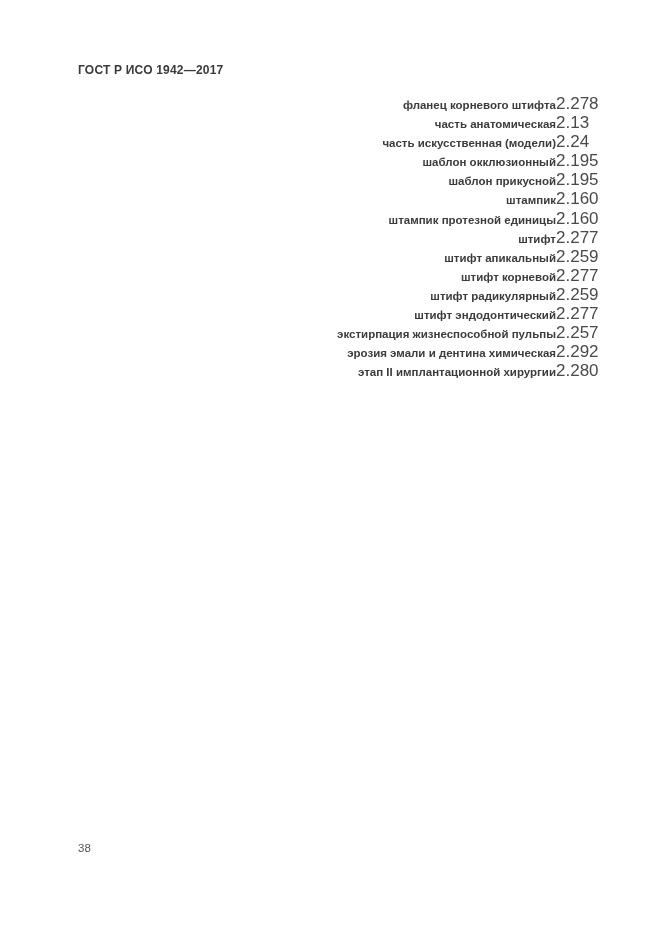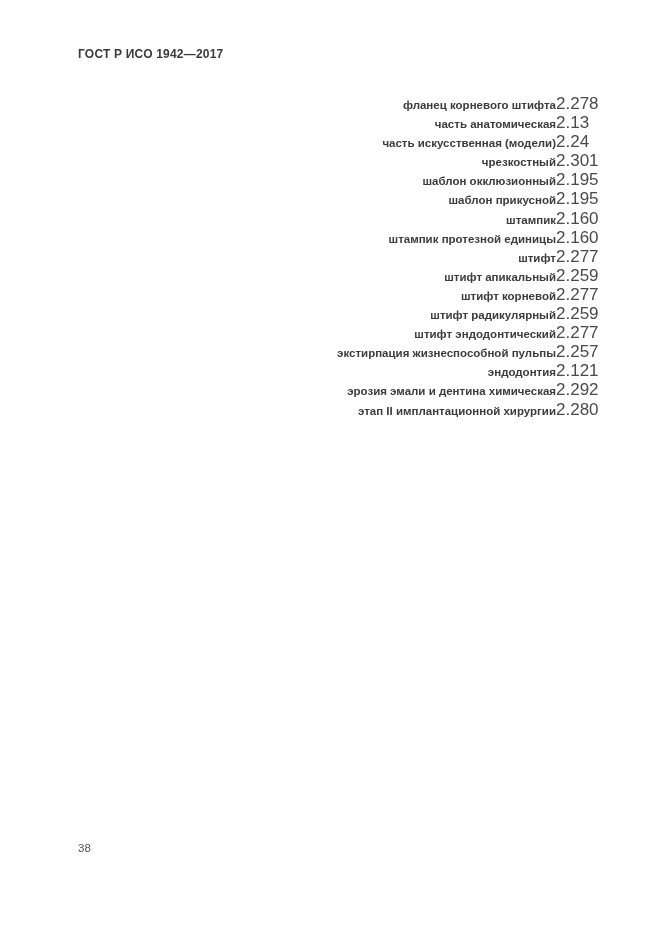--- a/index.html
+++ b/index.html
@@ -12,21 +12,21 @@
     width: 661px;
     height: 935px;
     background: #ffffff;
     overflow: hidden;
     font-family: "Liberation Sans", "DejaVu Sans", sans-serif;
     color: #3c3c3c;
   }
   .doc-header {
     position: absolute;
     left: 78px;
-    top: 47px;
+    top: 63px;
     font-size: 12px;
     font-weight: bold;
     letter-spacing: 0.2px;
     color: #3a3a3a;
     white-space: nowrap;
   }
   .index-list {
     position: absolute;
     left: 78px;
     top: 94px;
@@ -81,24 +81,20 @@
   </div>
       <div class="index-row">
     <span class="term">часть анатомическая</span>
     <span class="ref">2.13</span>
   </div>
       <div class="index-row">
     <span class="term">часть искусственная (модели)</span>
     <span class="ref">2.24</span>
   </div>
       <div class="index-row">
-    <span class="term">чрезкостный</span>
-    <span class="ref">2.301</span>
-  </div>
-      <div class="index-row">
     <span class="term">шаблон окклюзионный</span>
     <span class="ref">2.195</span>
   </div>
       <div class="index-row">
     <span class="term">шаблон прикусной</span>
     <span class="ref">2.195</span>
   </div>
       <div class="index-row">
     <span class="term">штампик</span>
     <span class="ref">2.160</span>
@@ -125,24 +121,20 @@
   </div>
       <div class="index-row">
     <span class="term">штифт эндодонтический</span>
     <span class="ref">2.277</span>
   </div>
       <div class="index-row">
     <span class="term">экстирпация жизнеспособной пульпы</span>
     <span class="ref">2.257</span>
   </div>
       <div class="index-row">
-    <span class="term">эндодонтия</span>
-    <span class="ref">2.121</span>
-  </div>
-      <div class="index-row">
     <span class="term">эрозия эмали и дентина химическая</span>
     <span class="ref">2.292</span>
   </div>
       <div class="index-row">
     <span class="term">этап II имплантационной хирургии</span>
     <span class="ref">2.280</span>
   </div>
     </div>
 
   <div class="page-number">38</div>

